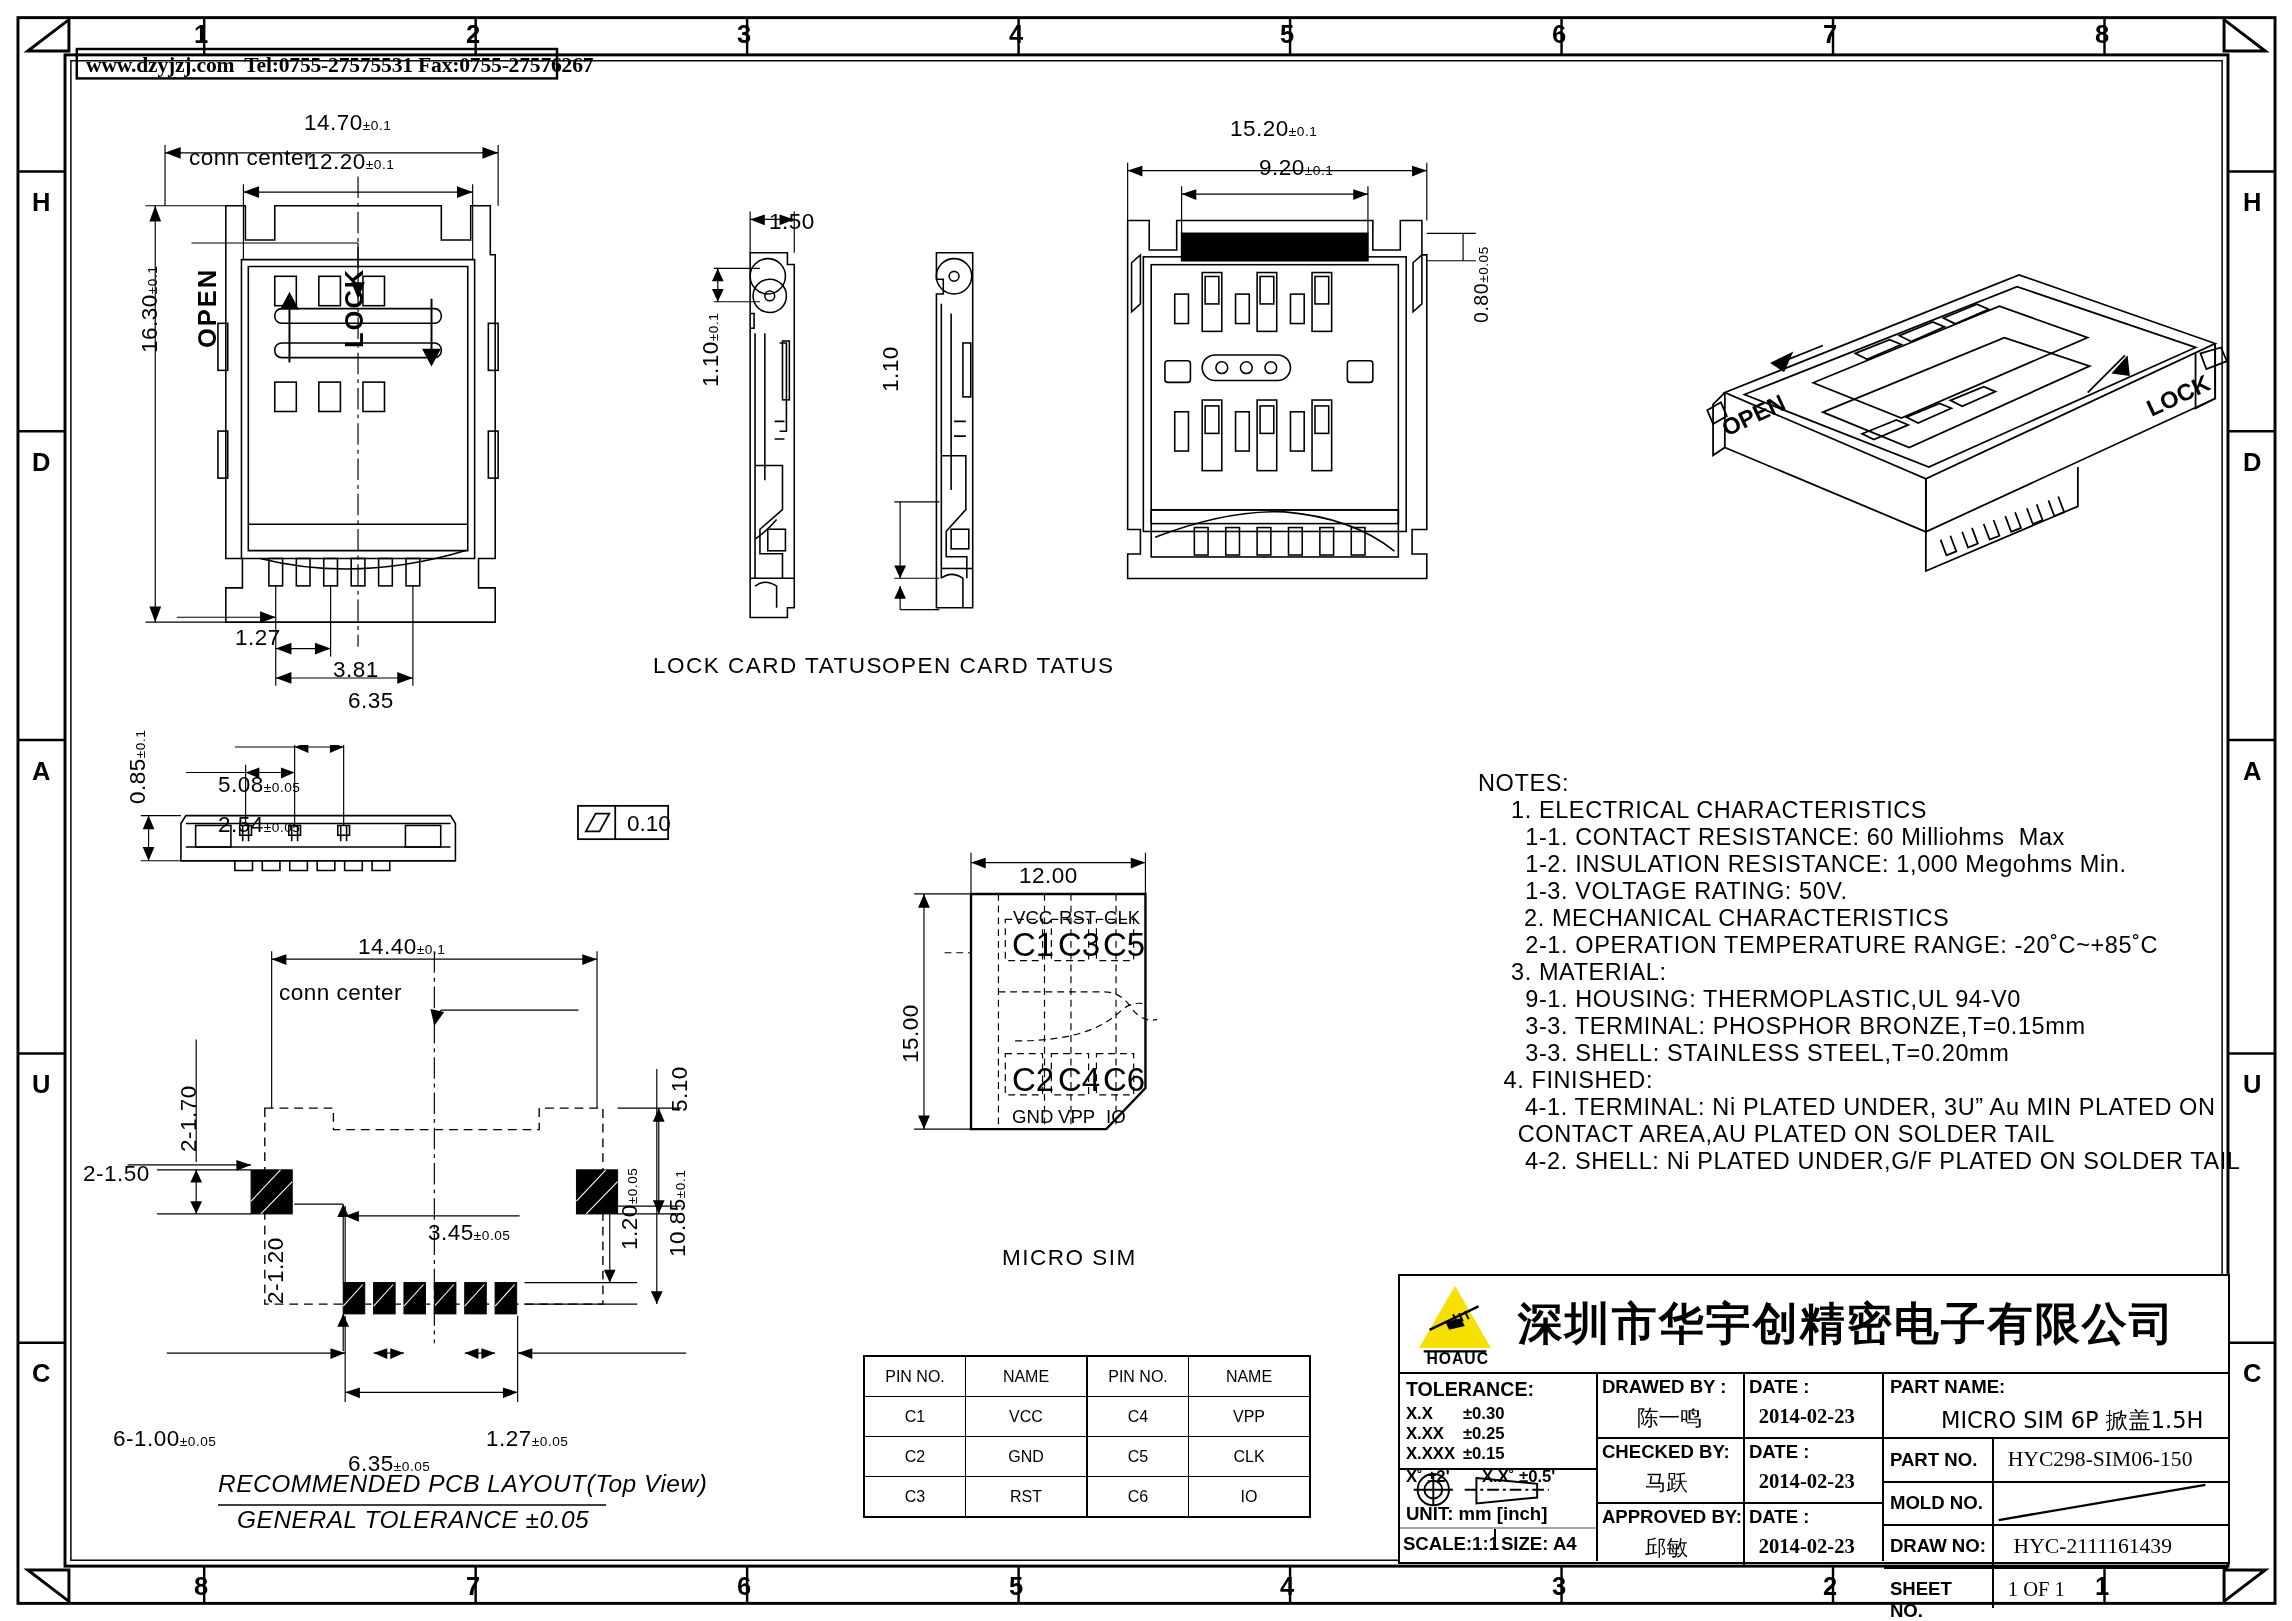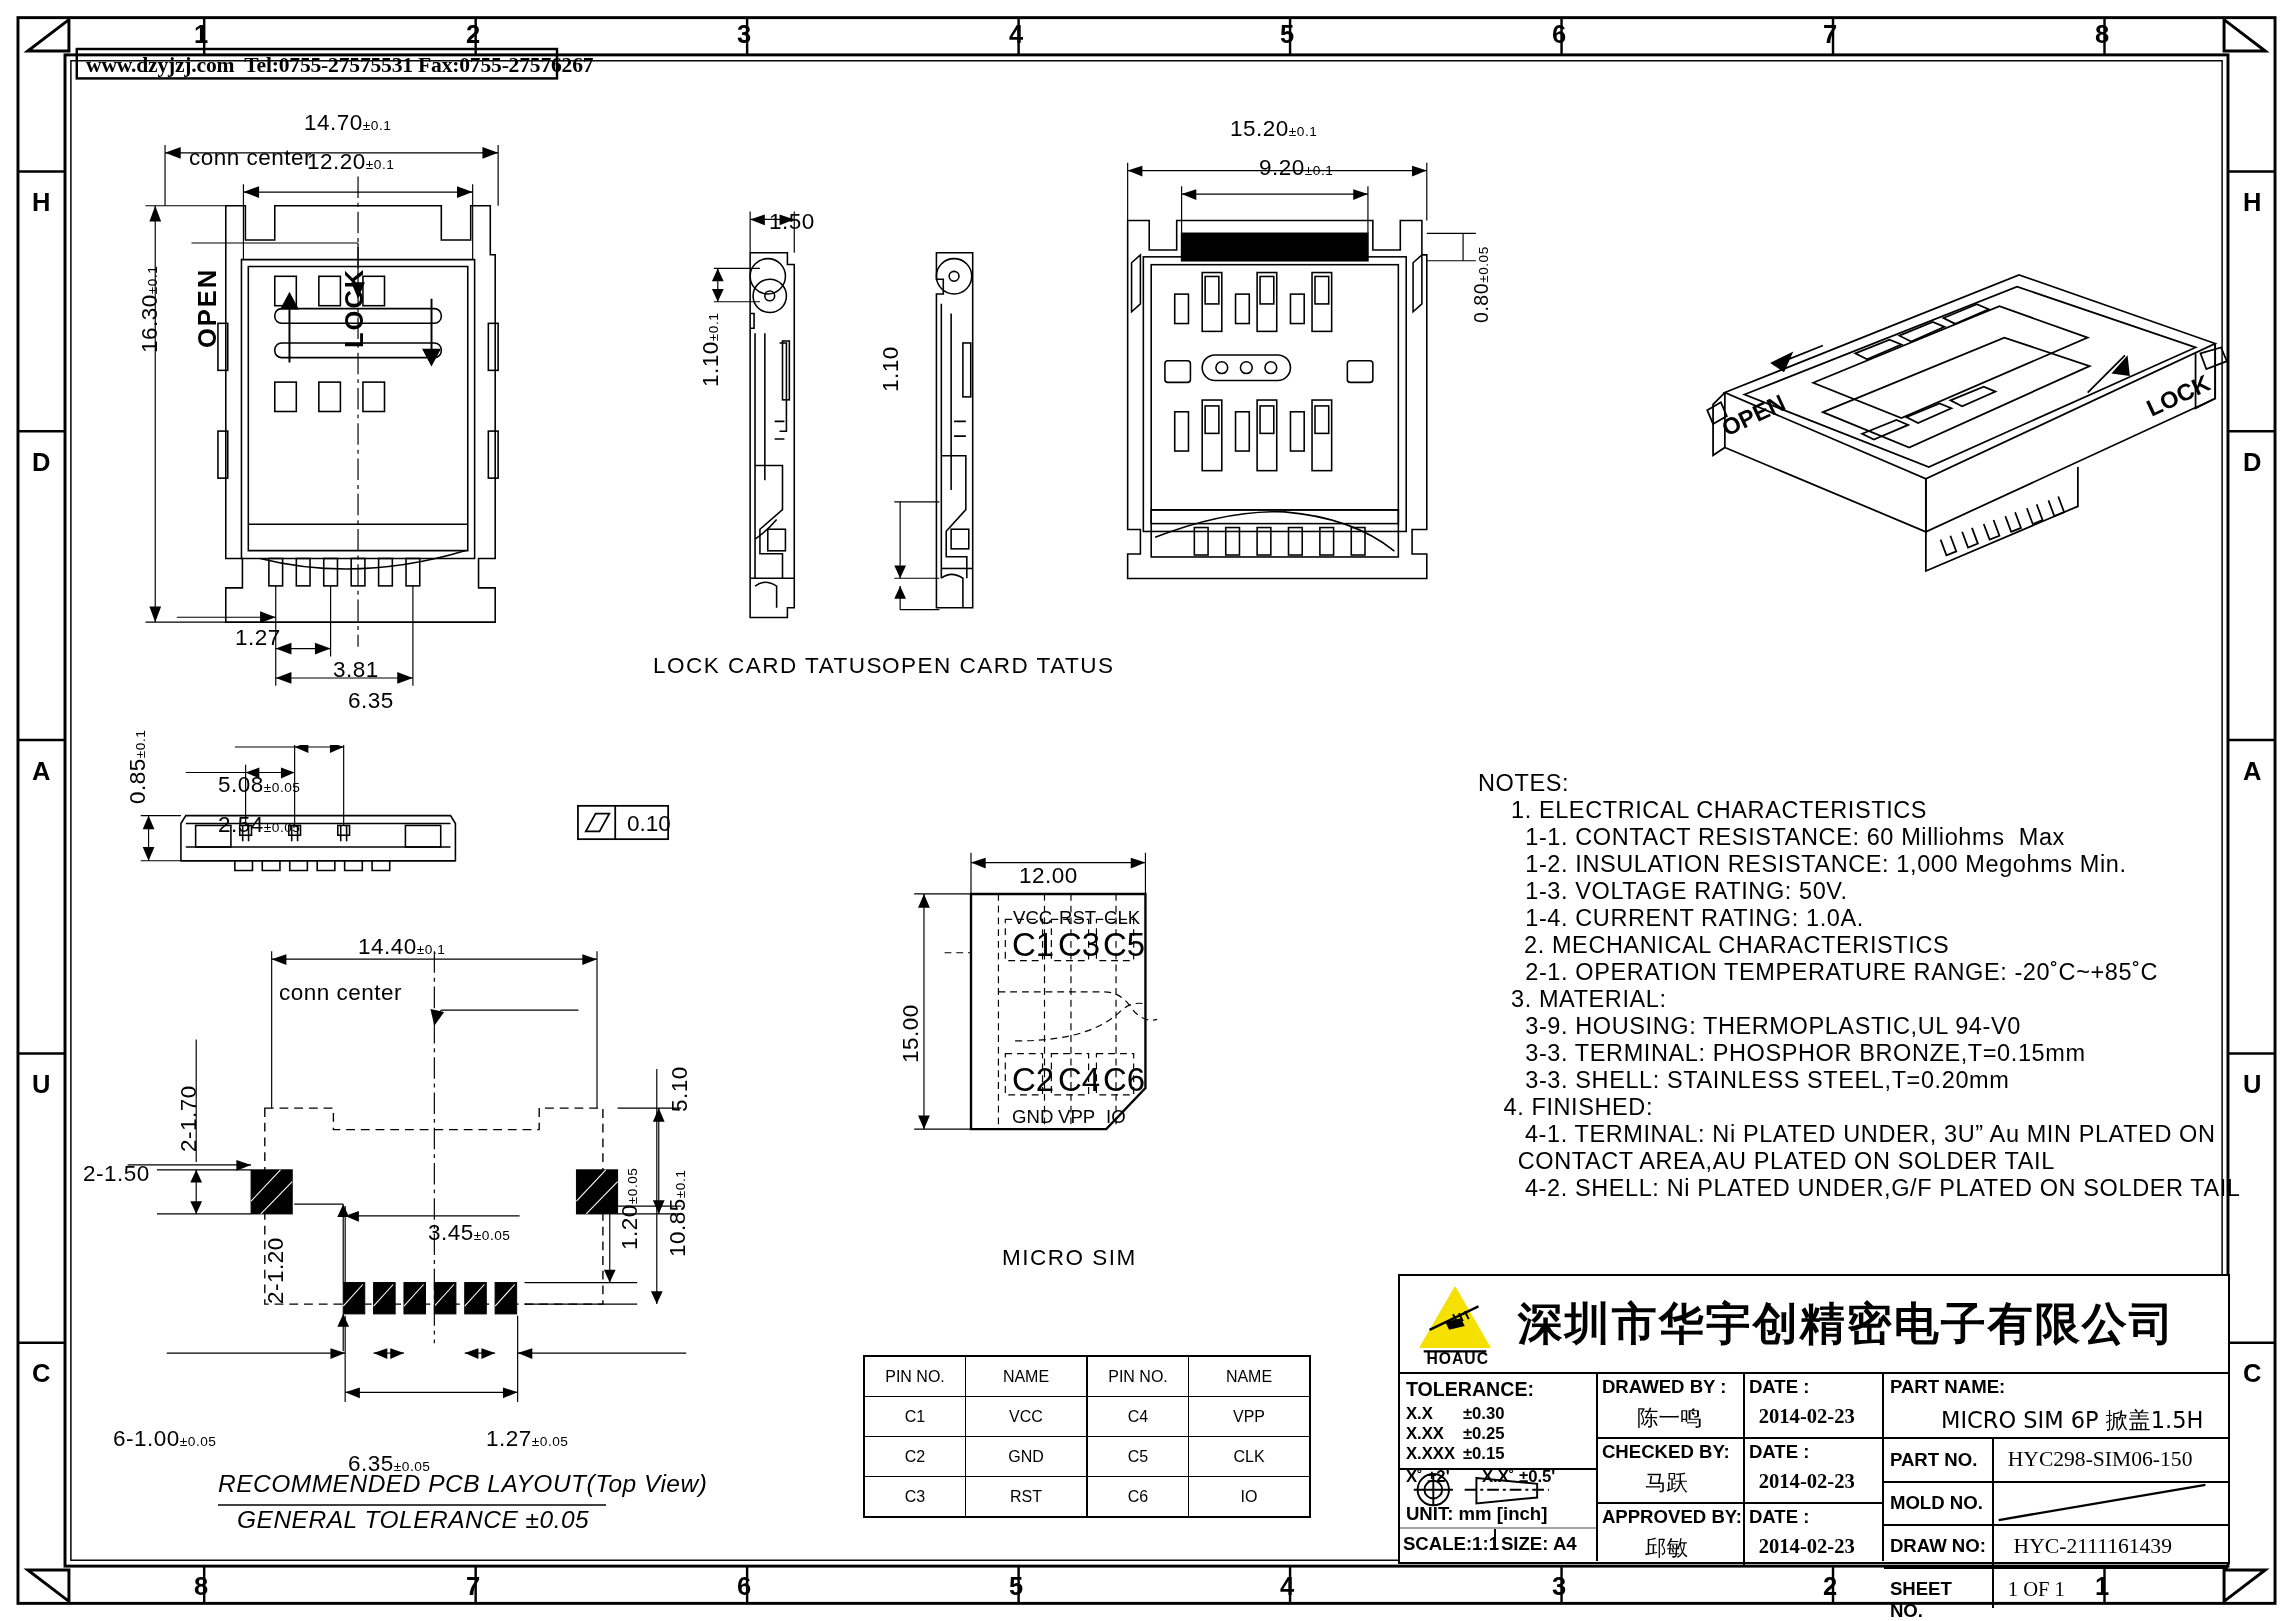--- a/index.html
+++ b/index.html
@@ -593,25 +593,24 @@
   <div class="lbl" style="left:1058px;top:1106px;font-size:18.6px">VPP</div>
   <div class="lbl" style="left:1106px;top:1106px;font-size:18.6px">IO</div>
   <div class="lbl dim" style="left:1002px;top:1245px;letter-spacing:1.5px">MICRO SIM</div>
 
   <div style="position:absolute;left:1478px;top:770px;width:774px">
     <div class="note">NOTES:</div>
     <div class="note" style="margin-left:33px">1. ELECTRICAL CHARACTERISTICS</div>
     <div class="note" style="margin-left:33px">  1-1. CONTACT RESISTANCE: 60 Milliohms  Max</div>
     <div class="note" style="margin-left:33px">  1-2. INSULATION RESISTANCE: 1,000 Megohms Min.</div>
     <div class="note" style="margin-left:33px">  1-3. VOLTAGE RATING: 50V.</div>
-    <div class="note" style="margin-left:33px">  1-4. CURRENT RATING: 1.0A.</div>
     <div class="note" style="margin-left:46px">2. MECHANICAL CHARACTERISTICS</div>
     <div class="note" style="margin-left:33px">  2-1. OPERATION TEMPERATURE RANGE: -20˚C~+85˚C</div>
     <div class="note" style="margin-left:33px">3. MATERIAL:</div>
-    <div class="note" style="margin-left:33px">  3-9. HOUSING: THERMOPLASTIC,UL 94-V0</div>
+    <div class="note" style="margin-left:33px">  9-1. HOUSING: THERMOPLASTIC,UL 94-V0</div>
     <div class="note" style="margin-left:33px">  3-3. TERMINAL: PHOSPHOR BRONZE,T=0.15mm</div>
     <div class="note" style="margin-left:33px">  3-3. SHELL: STAINLESS STEEL,T=0.20mm</div>
     <div class="note" style="margin-left:25.5px">4. FINISHED:</div>
     <div class="note" style="margin-left:25.5px">   4-1. TERMINAL: Ni PLATED UNDER, 3U” Au MIN PLATED ON</div>
     <div class="note" style="margin-left:25.5px">  CONTACT AREA,AU PLATED ON SOLDER TAIL</div>
     <div class="note" style="margin-left:25.5px">   4-2. SHELL: Ni PLATED UNDER,G/F PLATED ON SOLDER TAIL</div>
   </div>
 
   <table class="tb" style="position:absolute;left:863px;top:1355px;border:2.9px solid #000;">
     <tbody>

